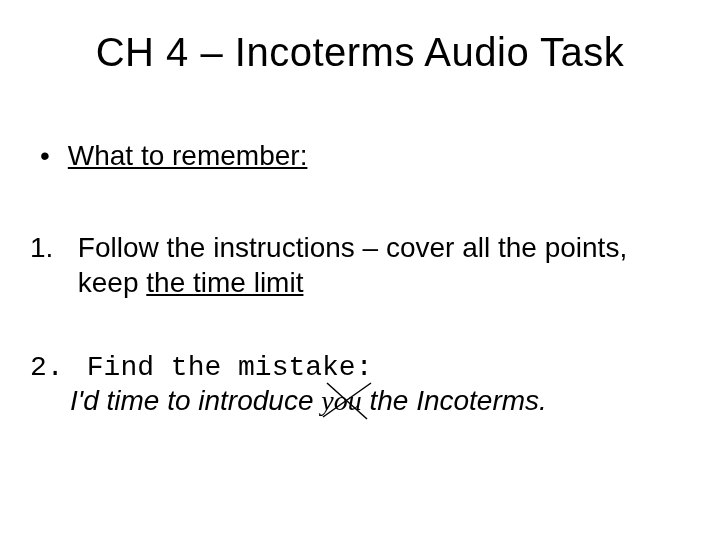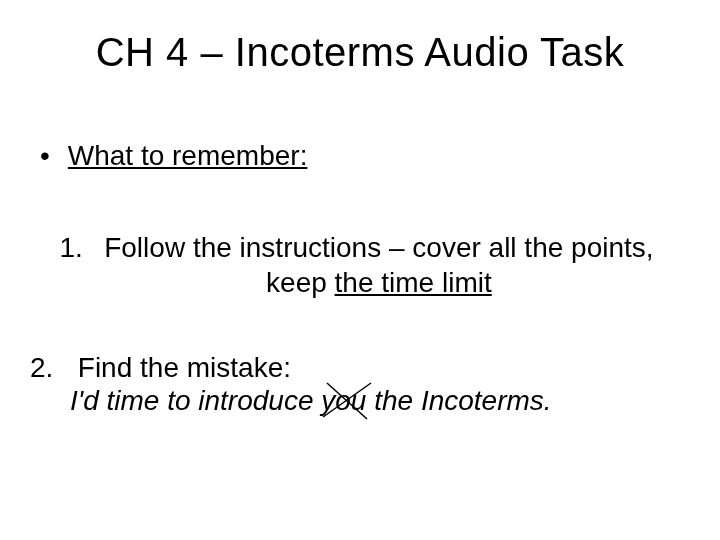--- a/index.html
+++ b/index.html
@@ -45,22 +45,22 @@
     vertical-align: top;
     text-decoration: underline;
   }
   .num-item {
     position: absolute;
     left: 30px;
     width: 650px;
     font-size: 28px;
     line-height: 1.25;
   }
-  .num-1 { top: 230px; text-align: center; }
-  .num-2 { top: 350px; }
+  .num-1 { top: 230px; }
+  .num-2 { top: 350px; font-family: Liberation Mono, monospace; }
   .num-marker {
     display: inline-block;
     vertical-align: top;
     width: 40px;
   }
   .num-body {
     display: inline-block;
     vertical-align: top;
     width: 560px;
   }
@@ -71,20 +71,21 @@
     position: absolute;
     top: 385px;
     left: 70px;
     width: 560px;
     font-size: 28px;
     font-style: italic;
   }
   .strike-wrap {
     position: relative;
     display: inline-block;
+    font-family: Liberation Serif, serif;
   }
   .strike-svg {
     position: absolute;
     left: -4px;
     top: -6px;
     width: 60px;
     height: 44px;
     pointer-events: none;
   }
 </style>

